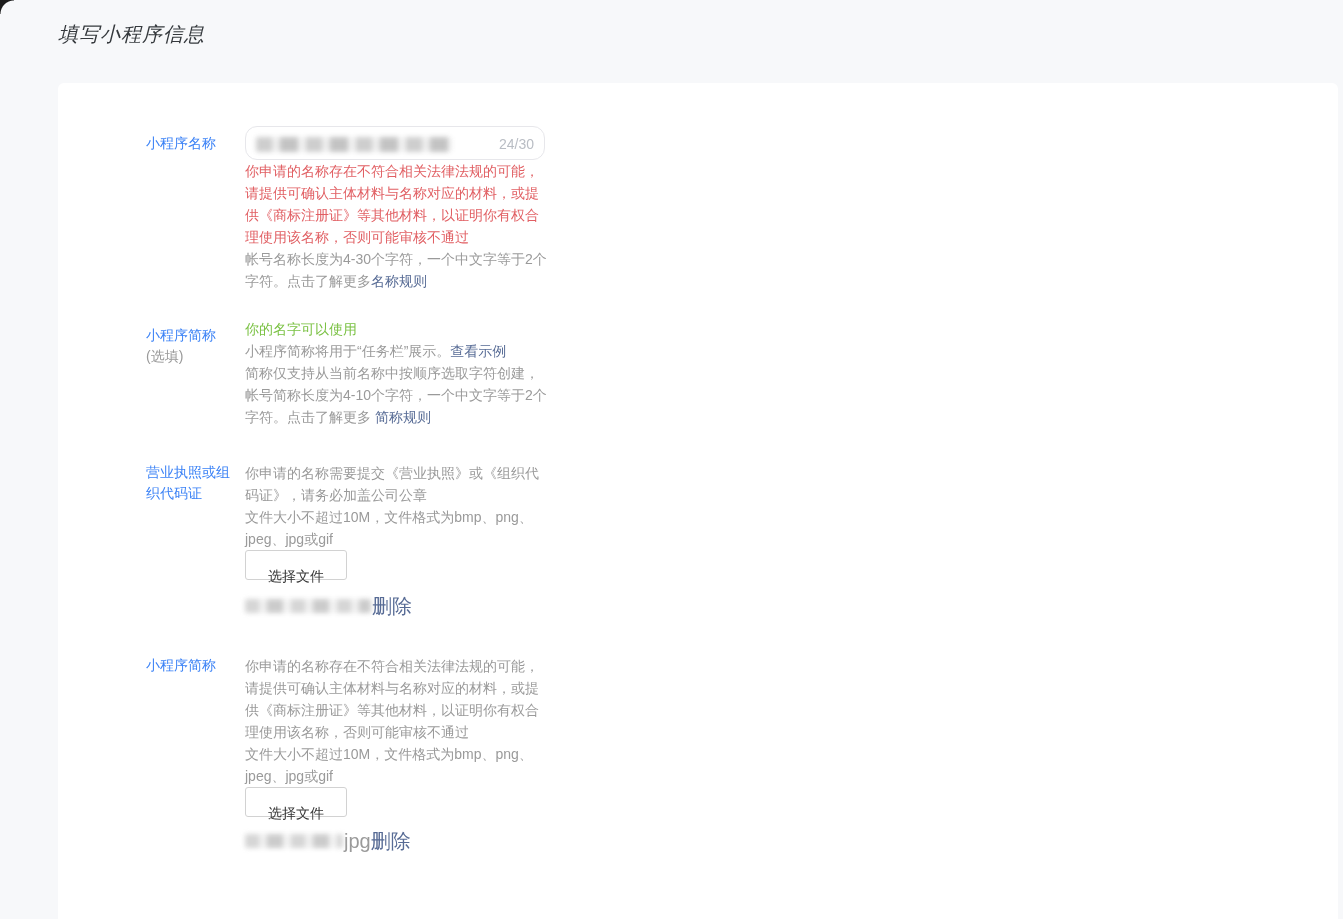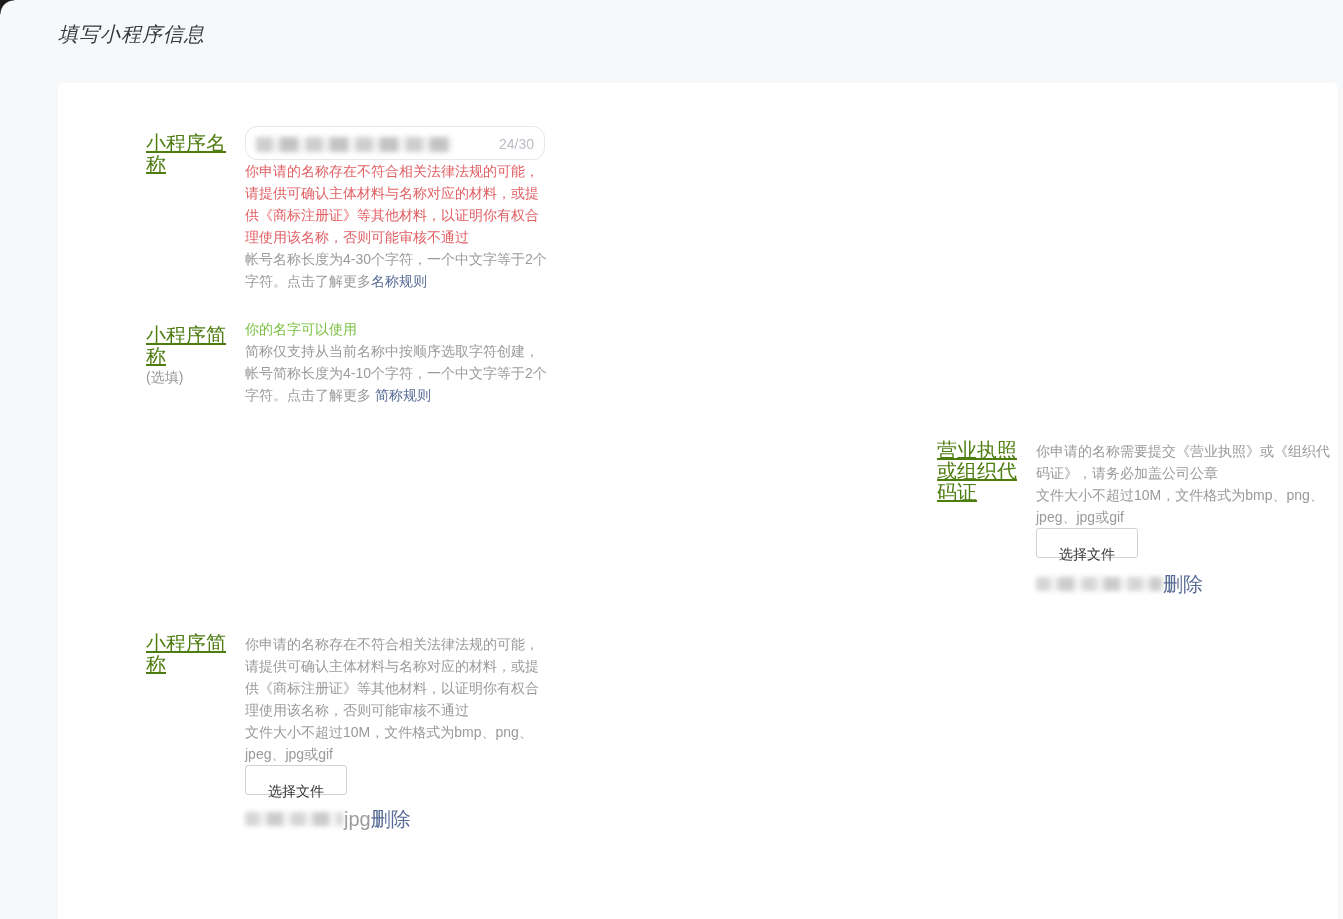--- a/index.html
+++ b/index.html
@@ -18,21 +18,21 @@
     font-size:20px; font-weight:500; color:#35393d; letter-spacing:1px;font-style:italic;
   }
   .card {
     position:absolute; left:58px; top:83px; width:1280px; height:836px;
     background:#ffffff; border-radius:6px 6px 0 0;
   }
   .form { padding-top:43px; }
   .row { display:flex; margin-left:88px; }
   .label-col { width:99px; flex:none; padding-right:8px; }
   .label {
-    display:block; font-size:20px; color:#4d7c0f; line-height:21px;text-decoration:underline;
+    display:block; font-size:14px; color:#3b82f6; line-height:21px;
   }
   .label-pad { padding-top:7px; }
   .sublabel { display:block; font-size:14px; color:#9a9a9a; line-height:21px; }
   .content-col { width:302px; flex:none; }
 
   .input-box {
     position:relative; width:300px; height:34px;
     border:1px solid #e7e7eb; border-radius:12px; background:#fff; cursor:text;
   }
   .counter {
@@ -49,21 +49,21 @@
   p.msg { margin:0; font-size:14px; line-height:22px; }
   .error-text { color:#e15f63; }
   .success-text { color:#7ac143; }
   .help-text { color:#9a9a9a; }
   a.link { color:#576b95; text-decoration:none; cursor:pointer; }
 
   .mt10 { margin-top:10px; }
   .mt8 { margin-top:8px; }
   .mt4 { margin-top:4px; }
   .row-2 { margin-top:26px; }
-  .row-3 { margin-top:34px;justify-content:flex-end; }
+  .row-3 { margin-top:34px; }
   .row-4 { margin-top:38px; }
 
   .file-btn {
     display:block; width:102px; height:30px; margin-top:0;
     background:#fff; border:1px solid #d2d2d2; border-radius:3px;
     font-size:14px; color:#353535; line-height:28px; text-align:center;
     cursor:pointer; font-family:"Liberation Sans", sans-serif; padding:11px;
   }
   .file-row { display:flex; align-items:center; font-size:20px; line-height:22px; }
   .file-row-1 { margin-top:15px; }
@@ -101,20 +101,21 @@
       </div>
     </div>
 
     <div class="row row-2">
       <div class="label-col">
         <span class="label label-pad">小程序简称</span>
         <span class="sublabel">(选填)</span>
       </div>
       <div class="content-col">
         <p class="msg success-text mt8">你的名字可以使用</p>
+        <p class="msg help-text mt4"><span>小程序简称将用于“任务栏”展示。</span><a class="link">查看示例</a></p>
         <p class="msg help-text"><span>简称仅支持从当前名称中按顺序选取字符创建，帐号简称长度为4-10个字符，一个中文字等于2个字符。点击了解更多 </span><a class="link">简称规则</a></p>
       </div>
     </div>
 
     <div class="row row-3">
       <div class="label-col">
         <span class="label">营业执照或组织代码证</span>
       </div>
       <div class="content-col">
         <p class="msg help-text">你申请的名称需要提交《营业执照》或《组织代码证》，请务必加盖公司公章</p>

